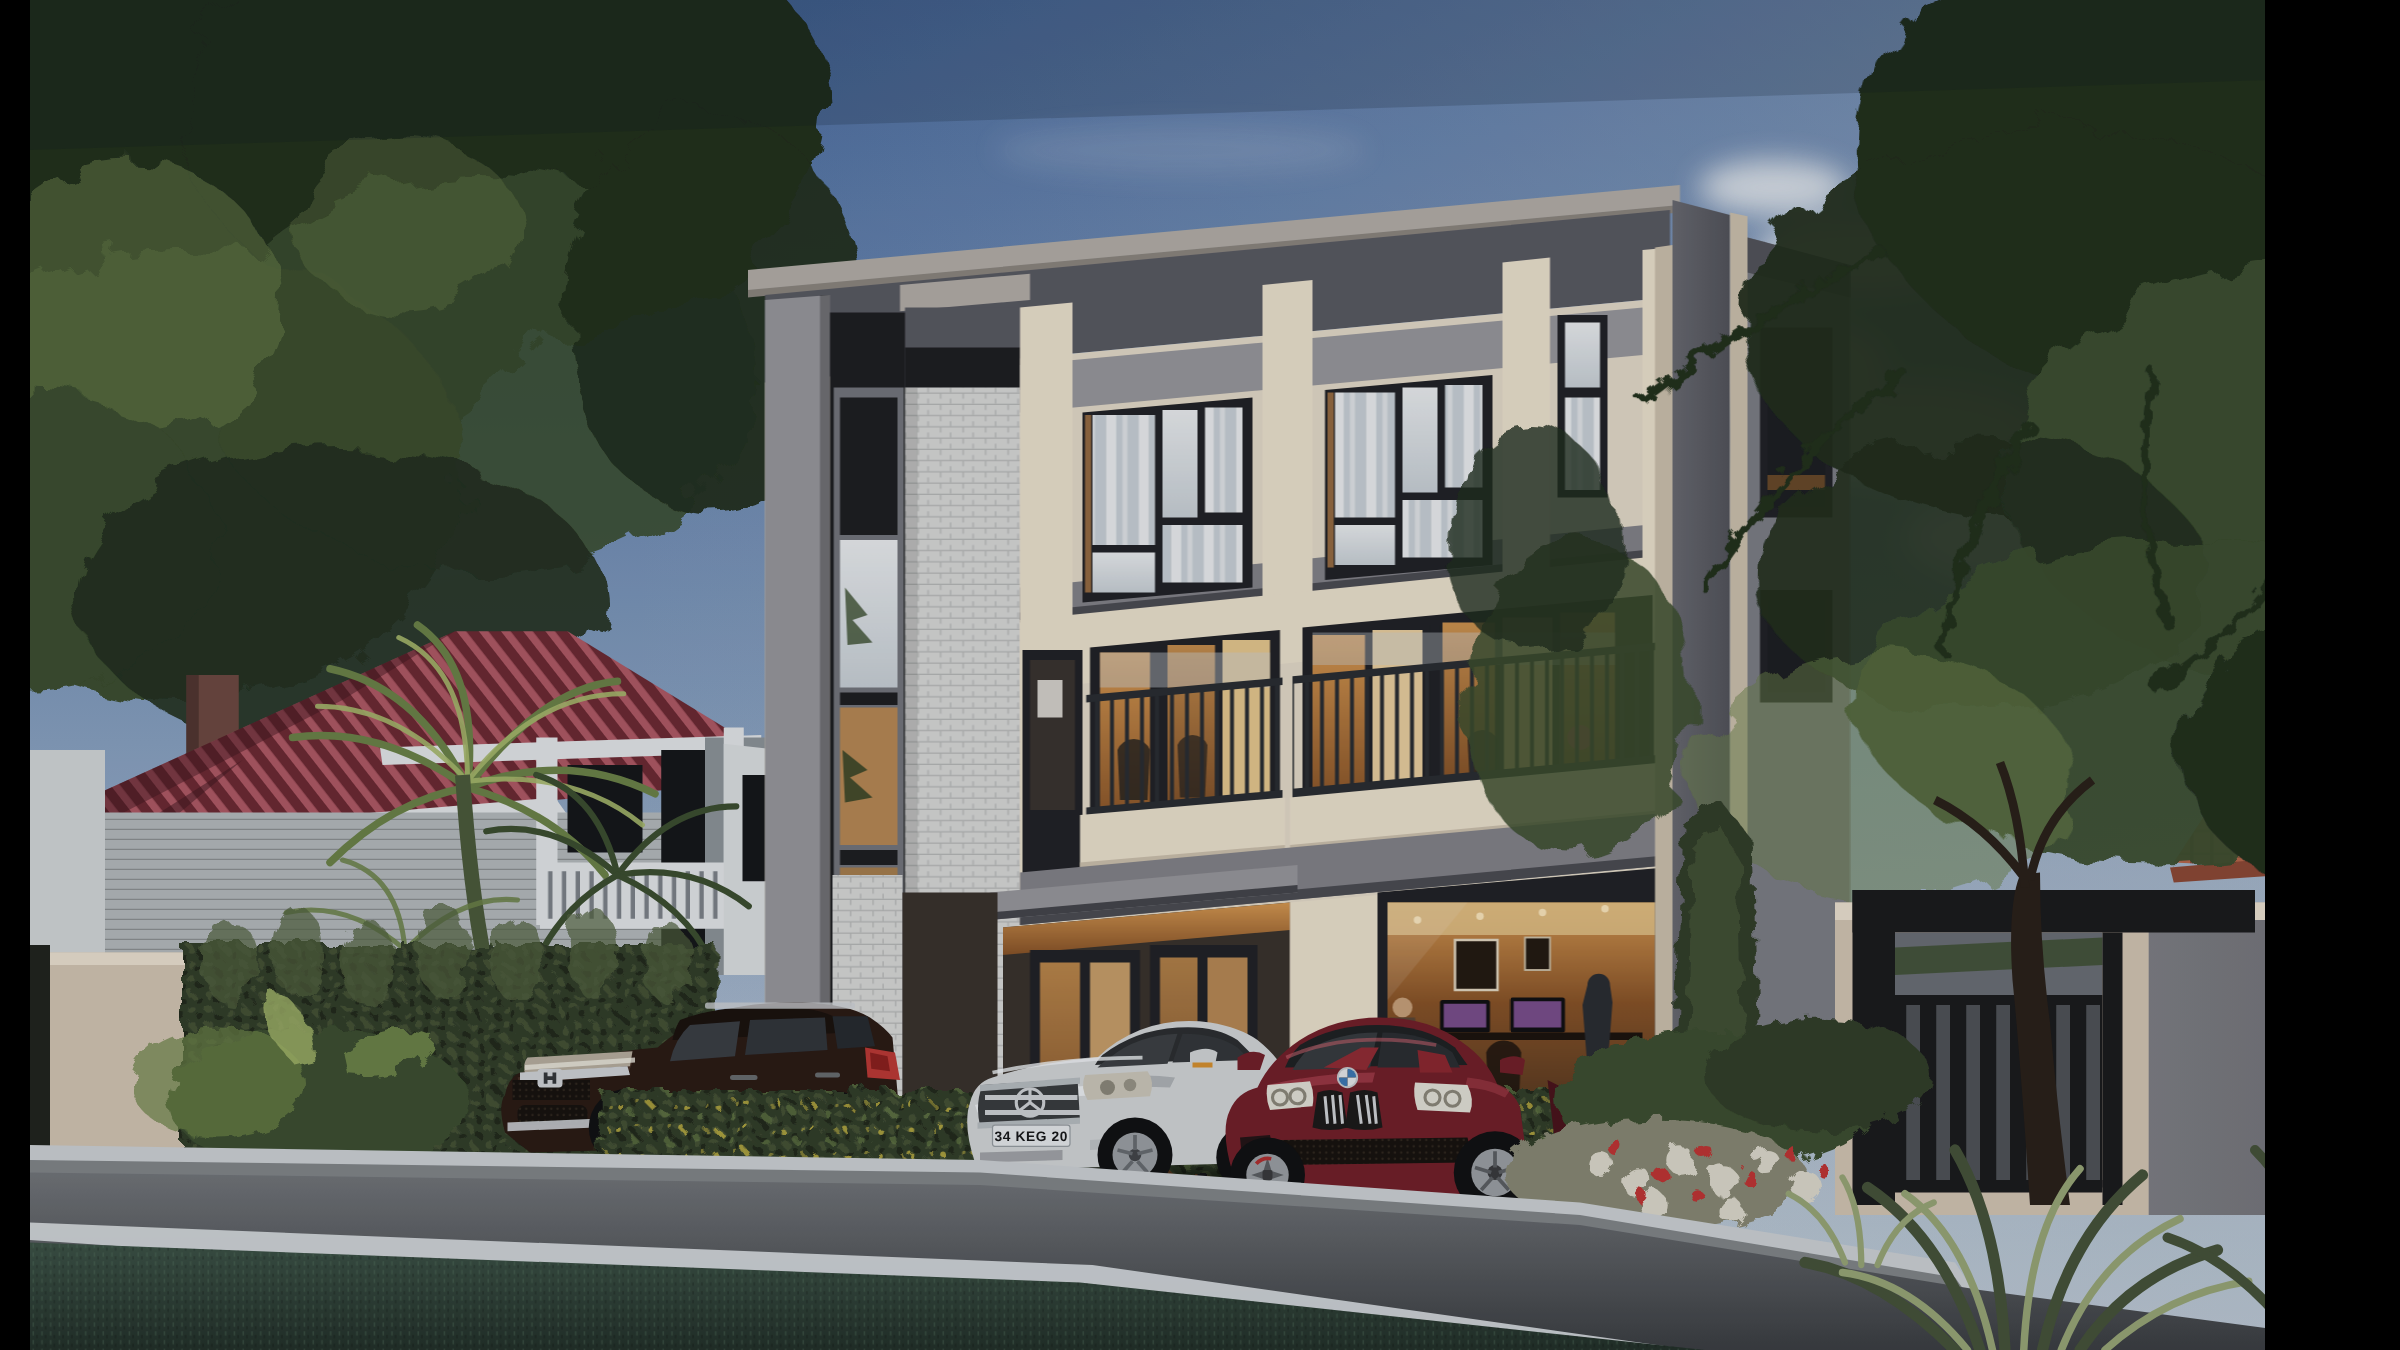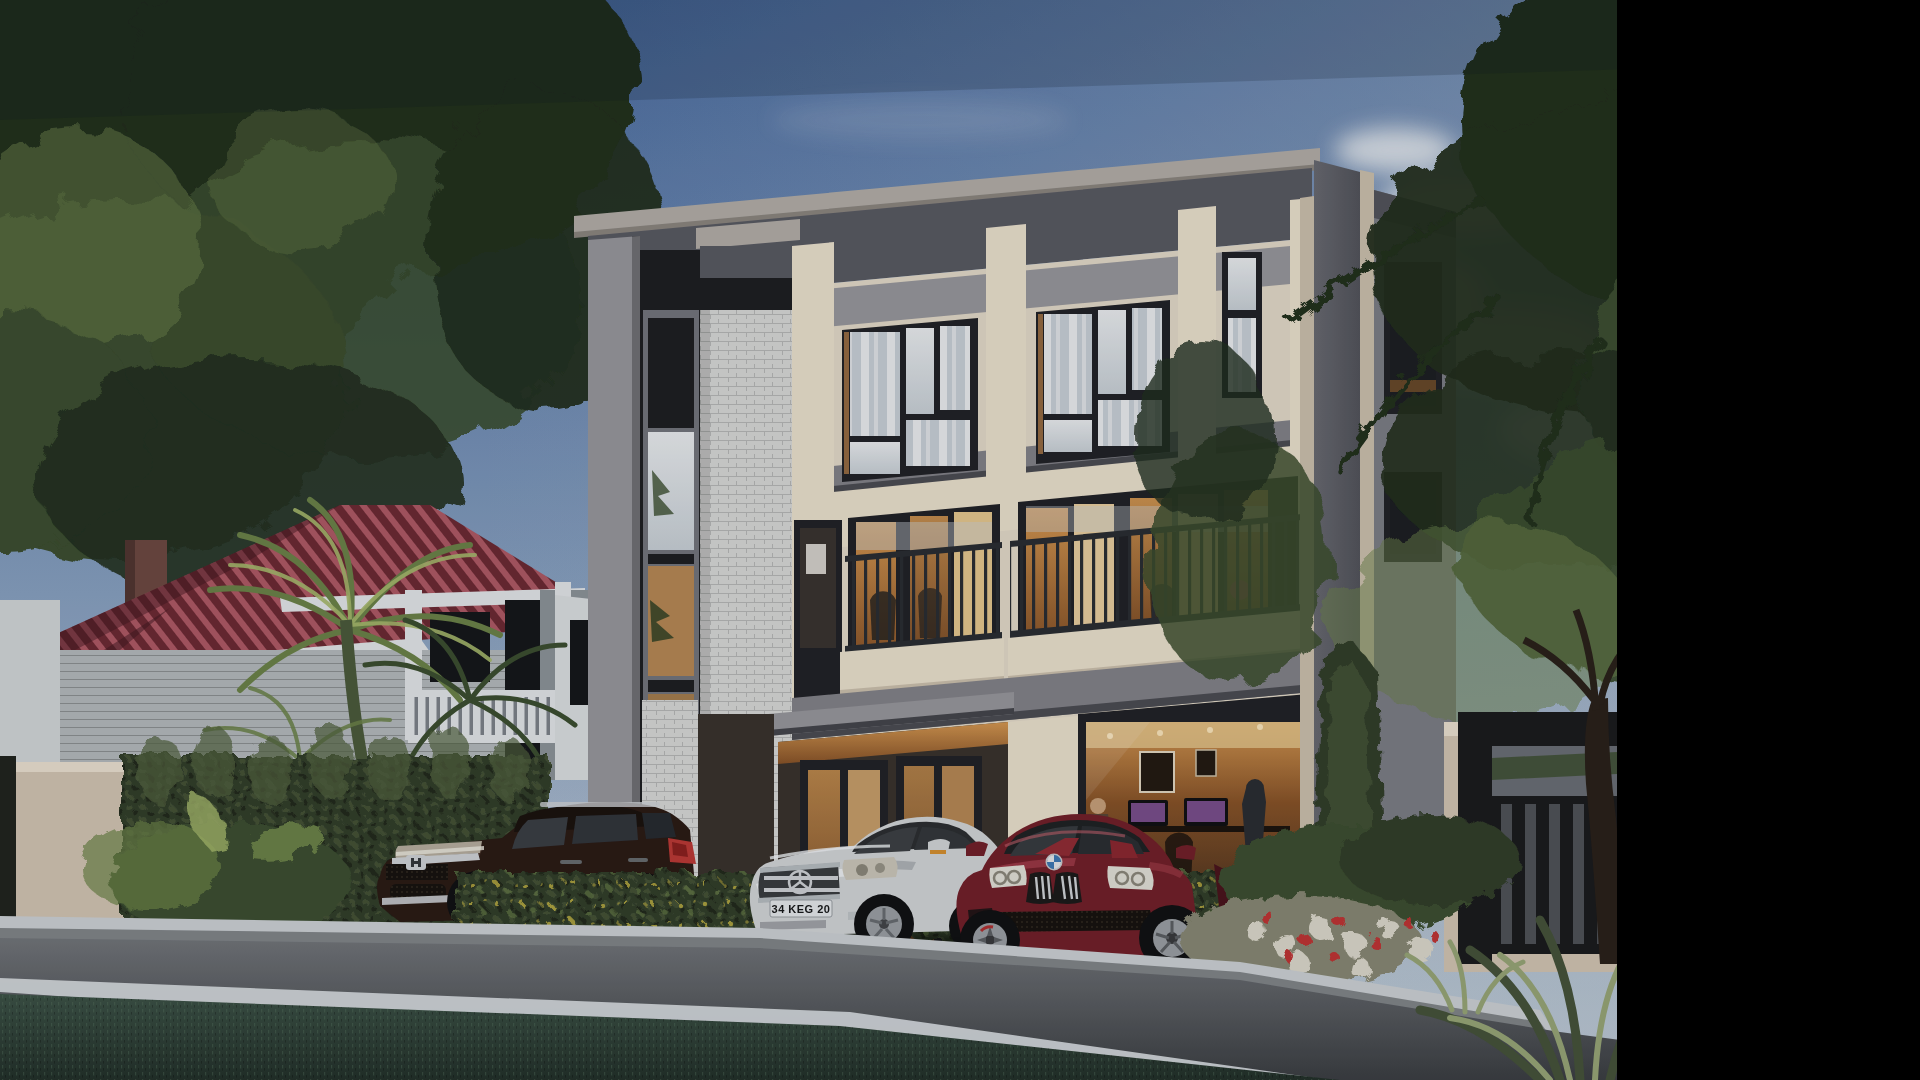--- a/index.html
+++ b/index.html
@@ -1,16 +1,16 @@
 <!DOCTYPE html>
 <html style="--sky_top: #44689f; --sky_mid: #8aa3c2; --sky_low: #ccd6de; --sky_right: #b5c2cf; --cloud: #eef1f3; --leaf_dark: #22301f; --leaf_mid: #3c4f30; --leaf_light: #6d8449; --leaf_bright: #a9bb6d; --roof_red: #6e2a34; --roof_red_hi: #b25a66; --roof_red_dk: #401720; --trim_white: #e7e9ea; --siding: #b7bcbe; --siding_dk: #8f969a; --opening_dark: #15171a; --chimney: #6f4a42; --beige: #d6c7b4; --beige_dk: #b3a491; --hedge_dark: #333f2b; --hedge_hi: #53633f; --hedge_yellow: #c9b944; --cream: #e7ddca; --cream_lit: #efe4cf; --cream_dk: #cfc3ae; --panel_gray: #9a999d; --panel_gray_dk: #85848a; --fascia: #5a5b63; --cap_gray: #b6b0a9; --frame_dark: #212227; --glass_lite: #ccd3d8; --glass_white: #eef0f1; --glass_dark: #1d1f23; --warm: #d99a52; --warm_deep: #8a5428; --interior_dark: #33261c; --brick_white: #dbdbd9; --brick_line: #b9bab8; --mosaic: #1e1f22; --side_gray: #6a6b72; --side_gray_dk: #54555c; --rail_dark: #2a2e33; --gate_dark: #1a1b1d; --gate_slat: #515459; --road: #5b5e62; --road_hi: #74777b; --road_dk: #3c3f43; --curb: #d0d4d6; --line_white: #dfe3e5; --grass: #3d5347; --grass_dk: #23312a; --grass_hi: #5c7a64; --suv_body: #2b1b15; --suv_hi: #553c31; --chrome: #d2d5d7; --lamp: #b9b0a0; --tail_red: #bf3a36; --mb_silver: #d6d8d9; --mb_shadow: #a2a7aa; --mb_dark: #2c2f31; --bmw_red: #74202a; --bmw_hi: #a63f4b; --bmw_dk: #4b141c; --tire: #101113; --alloy: #9da1a5; --alloy_dk: #5d6064; --flower_red: #c23434; --flower_white: #e0dbcd; --screen: #7b4f8d; --suit: #2a2d33; --tile_orange: #b8674b; --tile_orange_dk: #8f4936; --roof_gray: #9b9691; --trunk: #2a211a; --spike_dark: #46543a; --spike_hi: #9aa878; --plate_bg: #e9ebec; --plate_text: #17181a;"><head>
 <meta charset="utf-8">
 <style>
   html,body{margin:0;padding:0;background:#000;}
-  .stage{position:relative;width:1617px;height:1080px;overflow:hidden;font-family:"Liberation Sans",sans-serif;}
+  .stage{position:relative;width:1788px;height:1080px;overflow:hidden;font-family:"Liberation Sans",sans-serif;margin-left:24px;}
   .stage svg{position:absolute;inset:0;display:block;}
   text{font-family:"Liberation Sans",sans-serif;}
 </style>
 </head>
 <body>
 
 <div class="stage">
 <svg viewBox="0 0 1920 1080" width="1920" height="1080">
 <defs>
   <linearGradient id="gSky" x1="0" y1="0" x2="0" y2="1">

